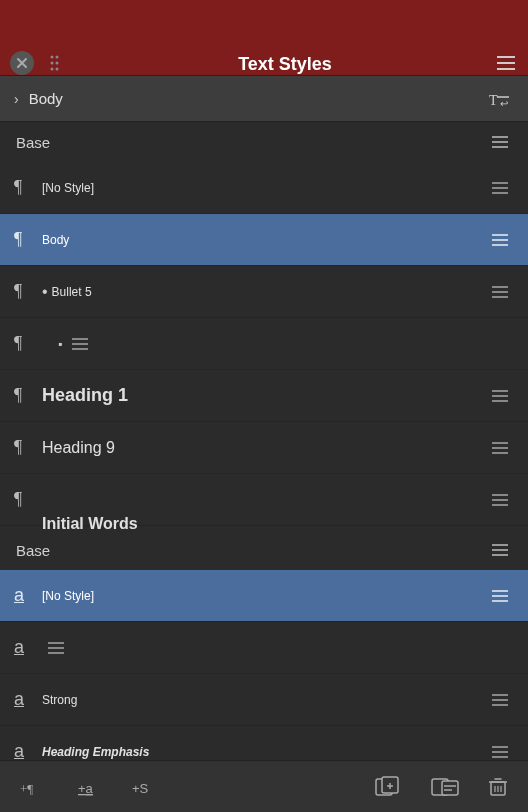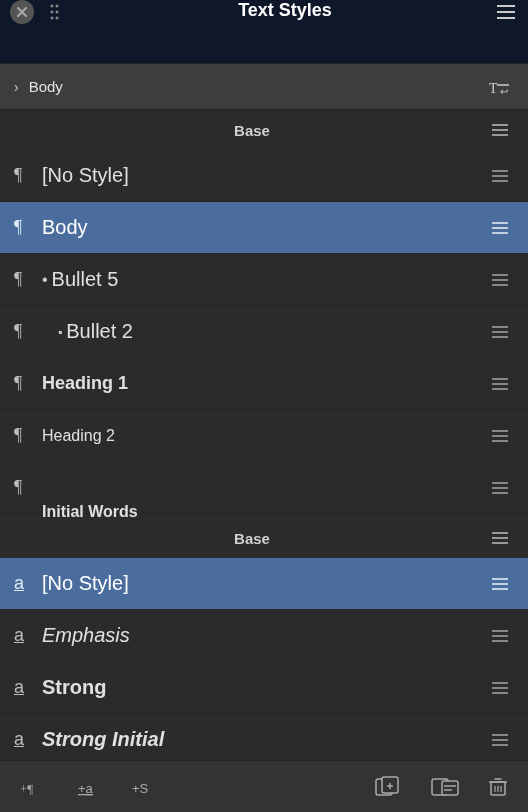--- a/index.html
+++ b/index.html
@@ -8,23 +8,23 @@
       height: 812px;
       background: #2b2b2b;
       font-family: -apple-system, BlinkMacSystemFont, 'Helvetica Neue', sans-serif;
       color: #e0e0e0;
       overflow: hidden;
     }
 
     
     .header {
       display: flex;
-      align-items: flex-start;
-      height: 64px;
-      background: #0f172a;
+      align-items: flex-end;
+      height: 76px;
+      background: #7f1d1d;
       border-bottom: 1px solid #222;
       padding: 0 10px;
     }
     .header-close {
       width: 24px;
       height: 24px;
       border-radius: 50%;
       background: #555;
       display: flex; align-items: center; justify-content: center;
       cursor: pointer;
@@ -90,22 +90,21 @@
       display: flex;
       align-items: center;
       height: 40px;
       padding: 0 16px;
       background: #2b2b2b;
     }
     .section-header-label {
       flex: 1;
       font-size: 15px;
       color: #d0d0d0;
-      font-weight: 700;
-      text-align: center;
+      font-weight: 400;
     }
     .section-header-menu {
       width: 24px; height: 24px;
       display: flex; flex-direction: column; align-items: center; justify-content: center; gap: 3px;
       cursor: pointer;
     }
     .section-header-menu span {
       width: 16px; height: 2px; background: #999; display: block;
     }
 
@@ -135,42 +134,42 @@
       color: #ccc;
     }
     .item-subbullet {
       font-size: 12px;
       margin-right: 4px;
       color: #ccc;
       margin-left: 16px;
     }
     .item-label {
       flex: 1;
-      font-size: 20px;
+      font-size: 12px;
       color: #e0e0e0;
     }
     .item-label.heading1 {
       font-size: 18px;
       font-weight: 700;
       text-align: left;
     }
     .item-label.heading2 {
       font-size: 16px;
       font-weight: 500;
     }
     .item-label.initial {
       font-size: 16px;
       font-weight: 700;
       margin-top: 48px;
     }
     .item-label.emphasis {
       font-style: italic;
     }
     .item-label.strong {
-      font-weight: 700;
+      font-weight: 400;
     }
     .item-label.strong-emphasis {
       font-weight: 700;
       font-style: italic;
     }
     .item-menu {
       width: 28px;
       height: 28px;
       display: flex; flex-direction: column; align-items: center; justify-content: center; gap: 3px;
       cursor: pointer;
@@ -308,41 +307,40 @@
   <div class="item-menu">
       <span></span>
       <span></span>
       <span></span>
     </div>
 </div>
 
 <div class="list-item">
   <div class="item-icon pilcrow">¶</div>
   <div class="item-subbullet">▪</div>
-  <div class="item-label">Bullet 2</div>
   <div class="item-menu">
       <span></span>
       <span></span>
       <span></span>
     </div>
 </div>
 
 <div class="list-item">
   <div class="item-icon pilcrow">¶</div>
   <div class="item-label heading1">Heading 1</div>
   <div class="item-menu">
       <span></span>
       <span></span>
       <span></span>
     </div>
 </div>
 
 <div class="list-item">
   <div class="item-icon pilcrow">¶</div>
-  <div class="item-label heading2">Heading 2</div>
+  <div class="item-label heading2">Heading 9</div>
   <div class="item-menu">
       <span></span>
       <span></span>
       <span></span>
     </div>
 </div>
 
 <div class="list-item">
   <div class="item-icon pilcrow">¶</div>
   <div class="item-label initial">Initial Words</div>
@@ -367,41 +365,40 @@
   <div class="item-label">[No Style]</div>
   <div class="item-menu">
       <span></span>
       <span></span>
       <span></span>
     </div>
 </div>
 
 <div class="list-item">
   <div class="item-icon" style="text-decoration:underline; font-size:18px;">a</div>
-  <div class="item-label emphasis">Emphasis</div>
   <div class="item-menu">
       <span></span>
       <span></span>
       <span></span>
     </div>
 </div>
 
 <div class="list-item">
   <div class="item-icon" style="text-decoration:underline; font-size:18px;">a</div>
   <div class="item-label strong">Strong</div>
   <div class="item-menu">
       <span></span>
       <span></span>
       <span></span>
     </div>
 </div>
 
 <div class="list-item">
   <div class="item-icon" style="text-decoration:underline; font-size:18px;">a</div>
-  <div class="item-label strong-emphasis">Strong Initial</div>
+  <div class="item-label strong-emphasis">Heading Emphasis</div>
   <div class="item-menu">
       <span></span>
       <span></span>
       <span></span>
     </div>
 </div>
 
 <div class="footer-toolbar">
   <div class="footer-btn">
     <svg width="32" height="28" viewBox="0 0 32 28">

